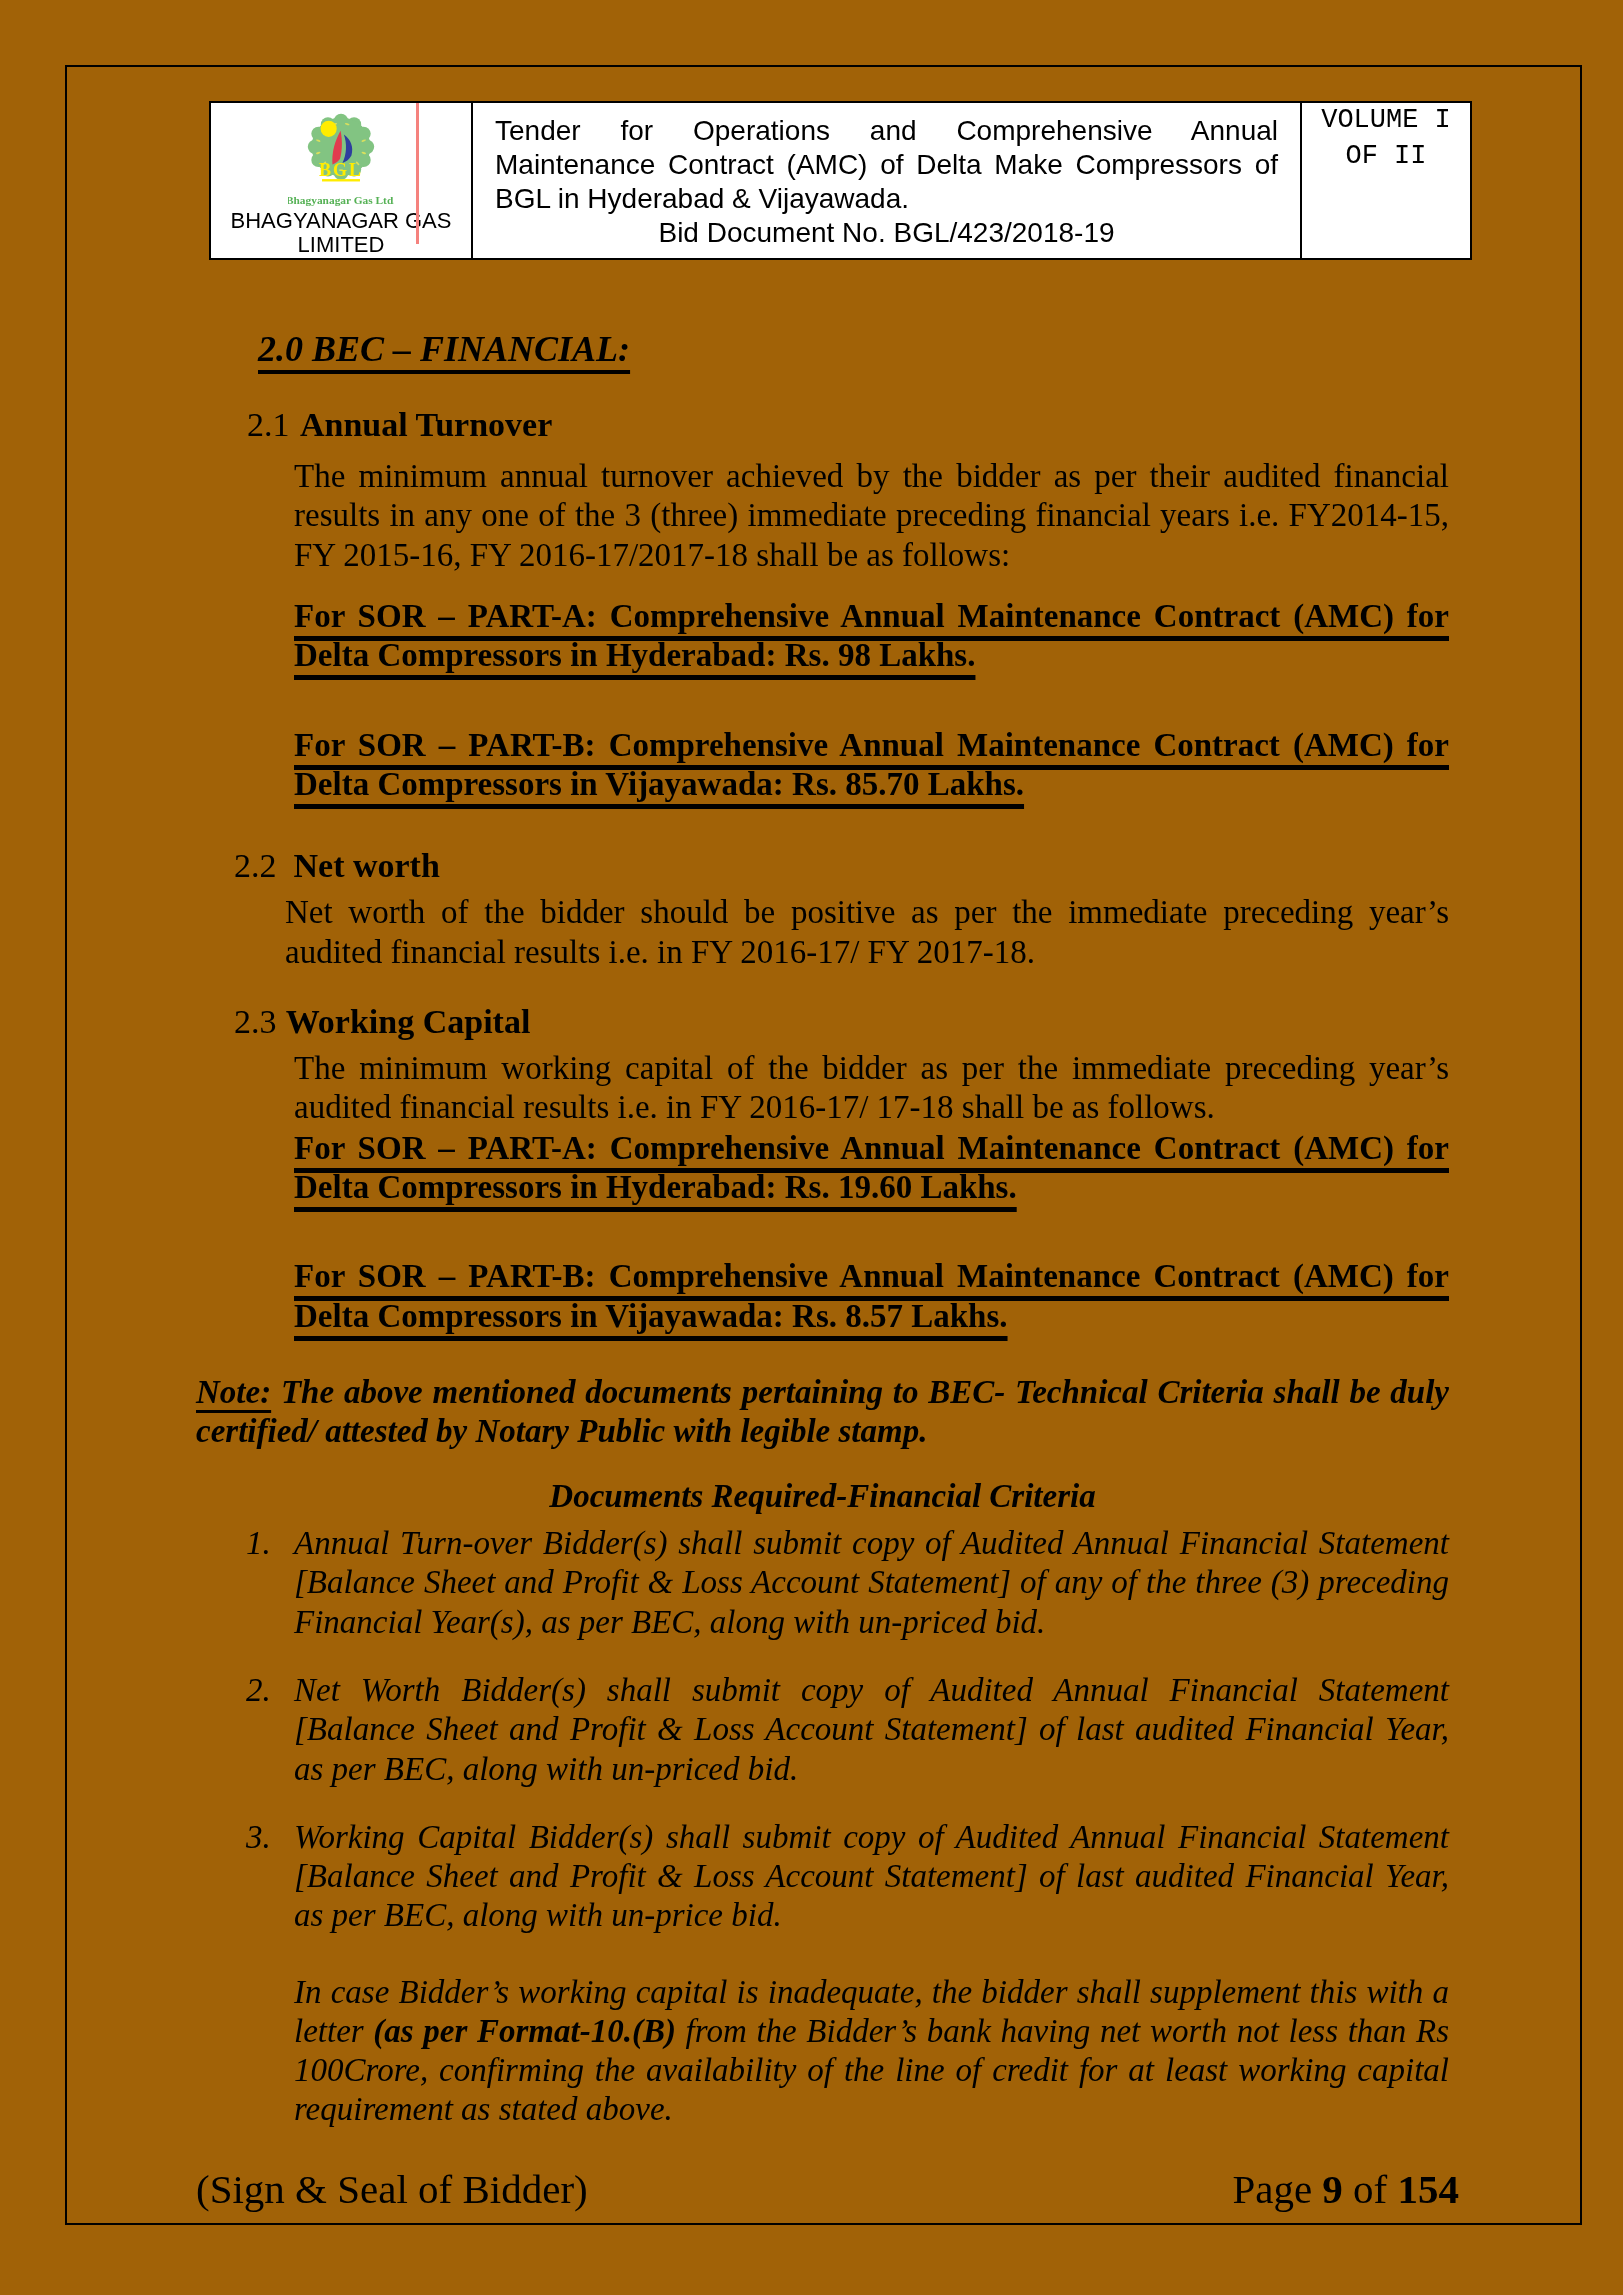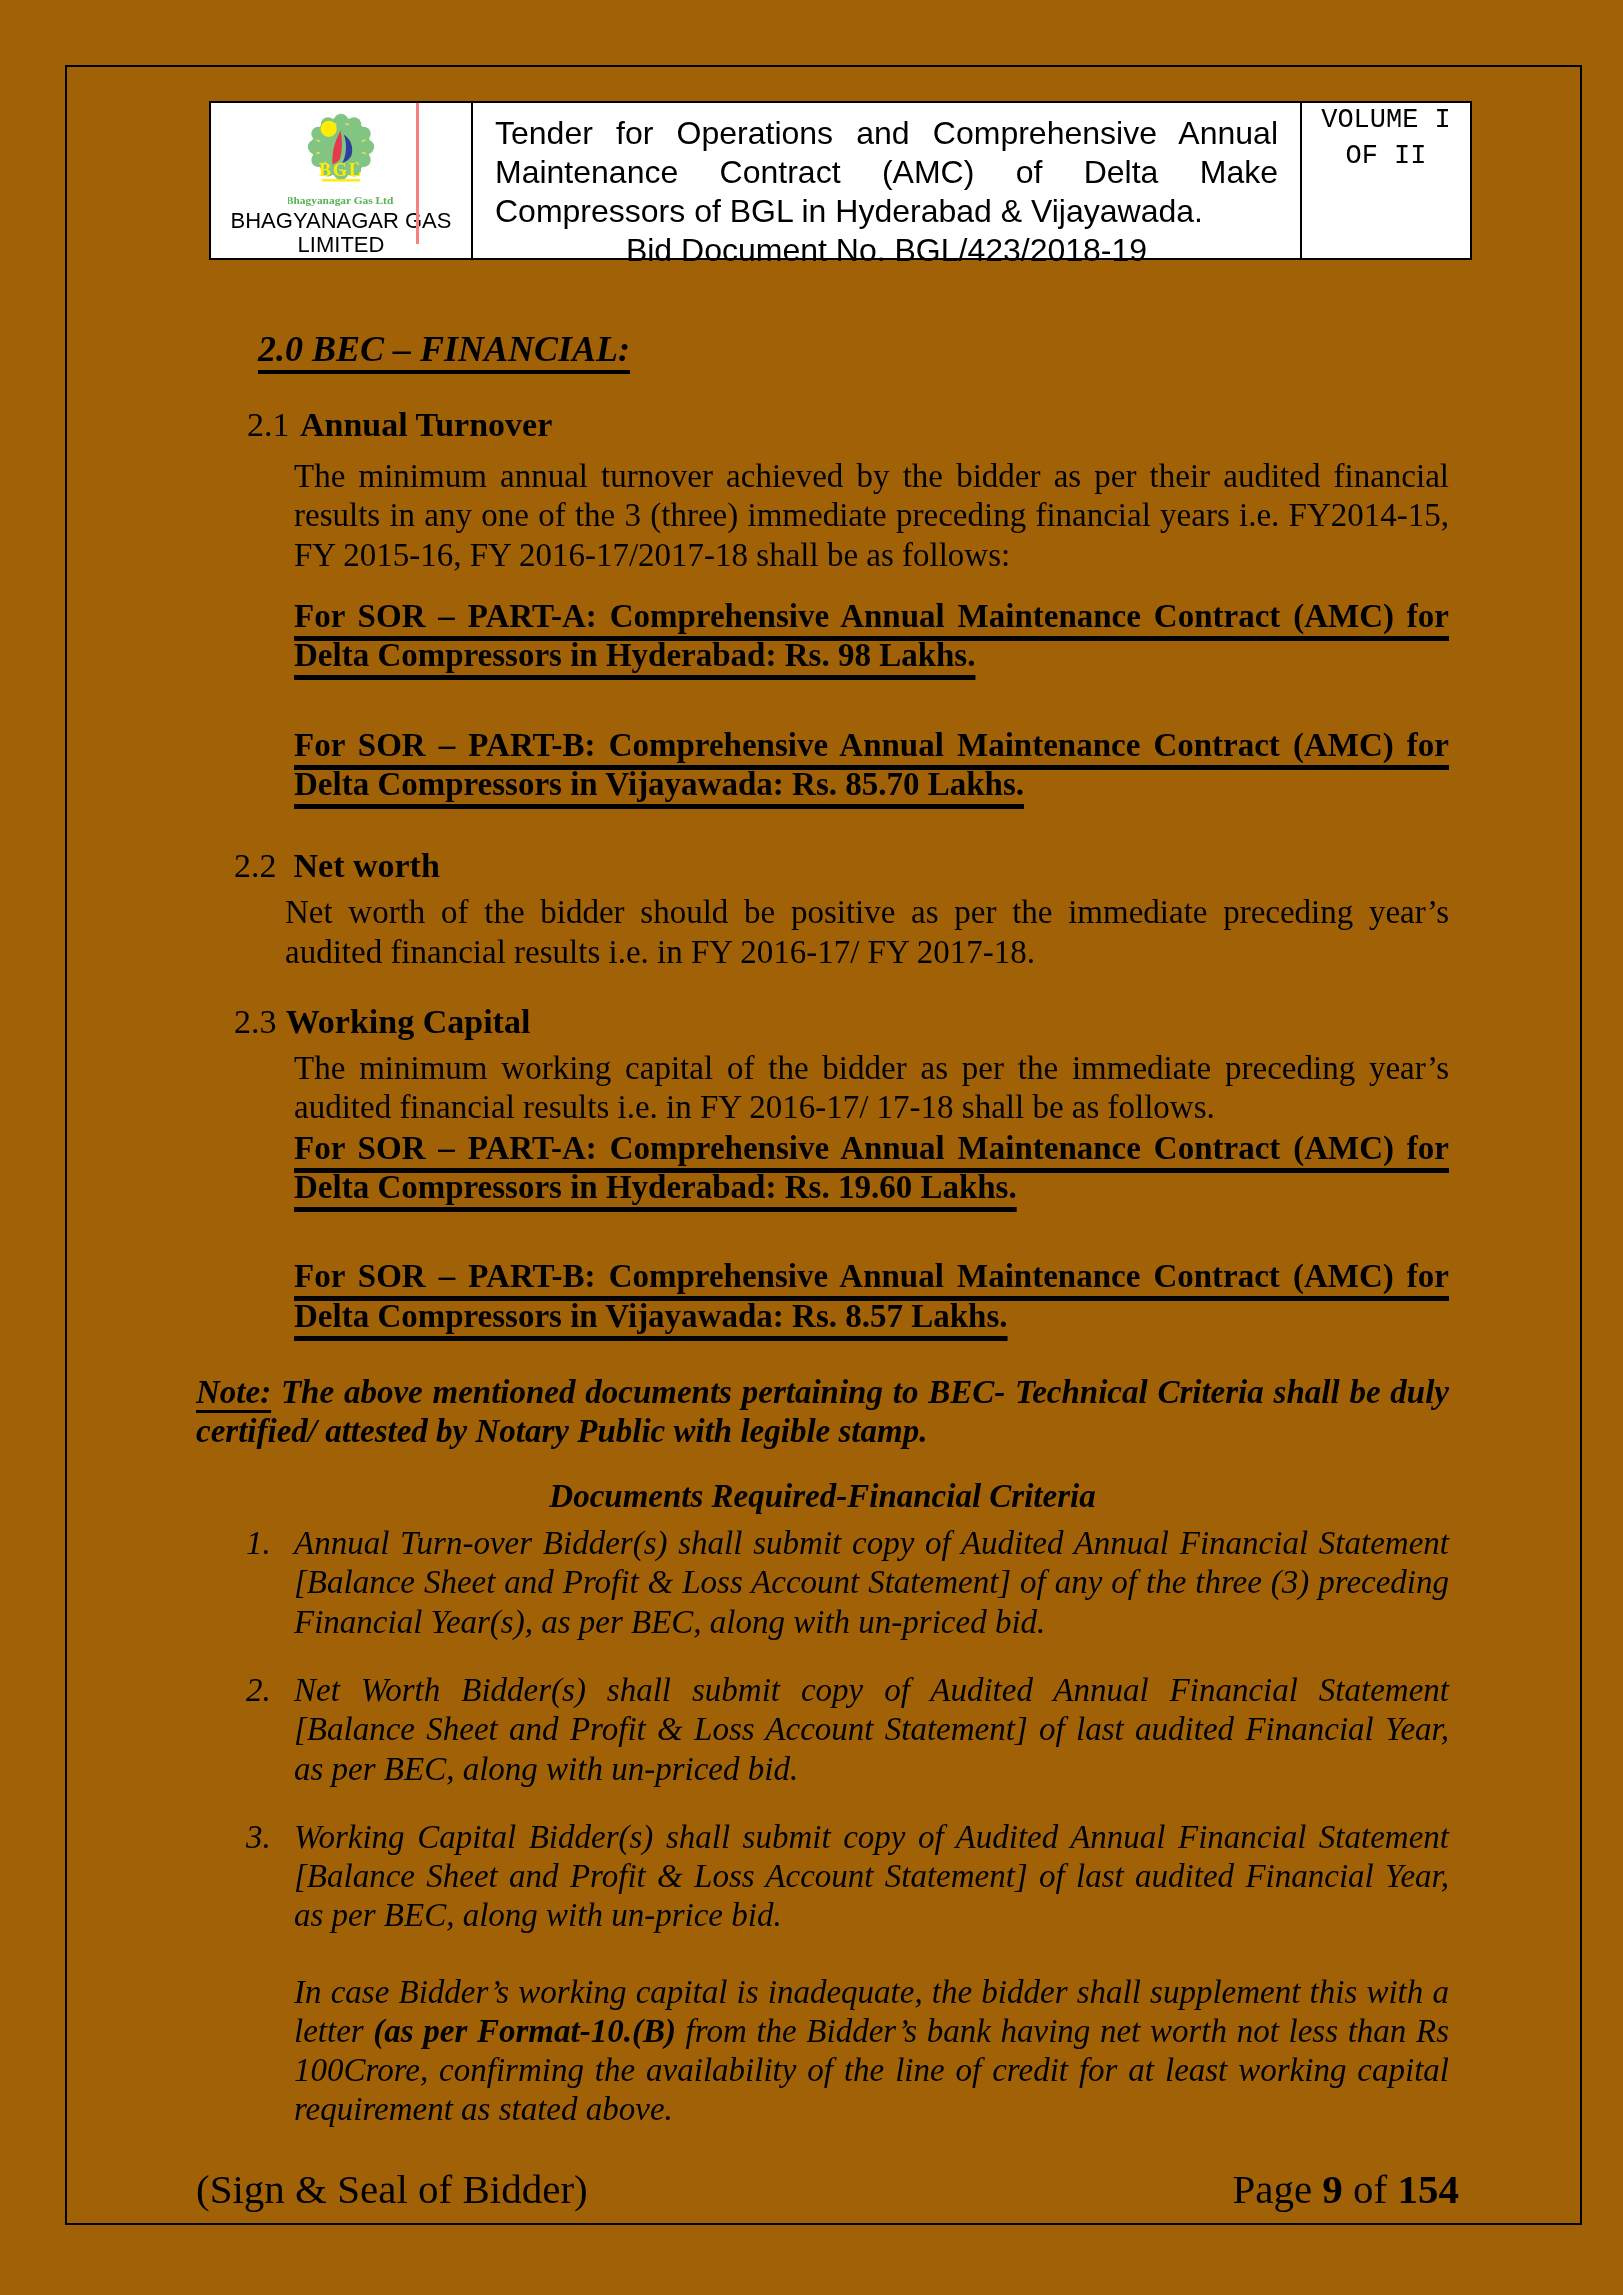--- a/index.html
+++ b/index.html
@@ -22,21 +22,21 @@
     display:flex; flex-direction:column; align-items:center; justify-content:flex-start;
     padding-top:3.9px;
   }
   .red-divider { position:absolute; left:205px; top:0; width:2.6px; height:141px; background:#f5827e; }
   .company-name {
     font-family:"Liberation Sans", sans-serif; font-size:22px; line-height:1.12;
     text-align:center; margin-top:1.3px; letter-spacing:0px;
   }
   .title-cell {
     flex:1 1 auto; border-right:2.6px solid #000; padding:10.5px 22px 5.2px 22px;
-    font-family:"Liberation Sans", sans-serif; font-size:32px; line-height:1.22;
+    font-family:"Liberation Sans", sans-serif; font-size:28px; line-height:1.22;
     text-align:justify;
   }
   .bid-line { text-align:center; }
   .volume-cell {
     width:168px; flex:0 0 168px; display:flex; flex-direction:column;
     align-items:center; padding-bottom:19.6px;
     font-family:Liberation Mono, monospace; font-size:27px; line-height:1.32;
   }
   
   .content { position:absolute; left:196px; top:298px; width:1253px; font-size:33px; line-height:1.19; }

